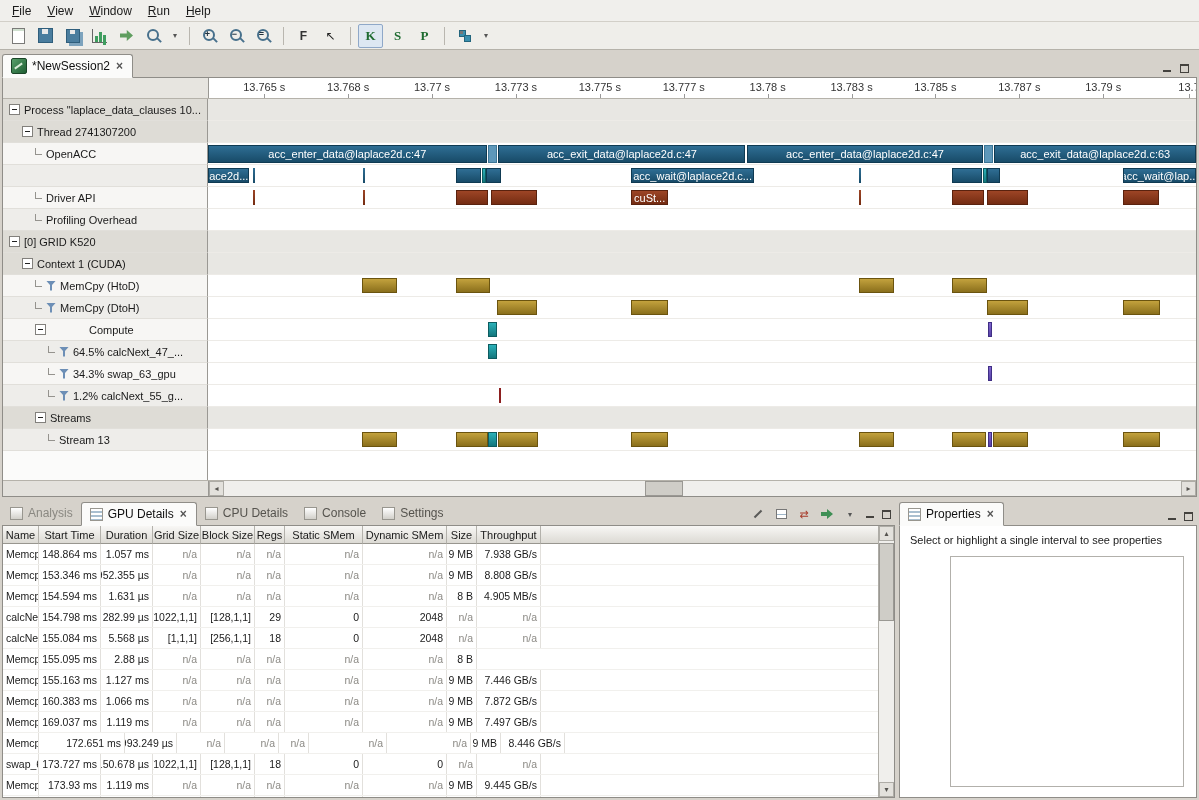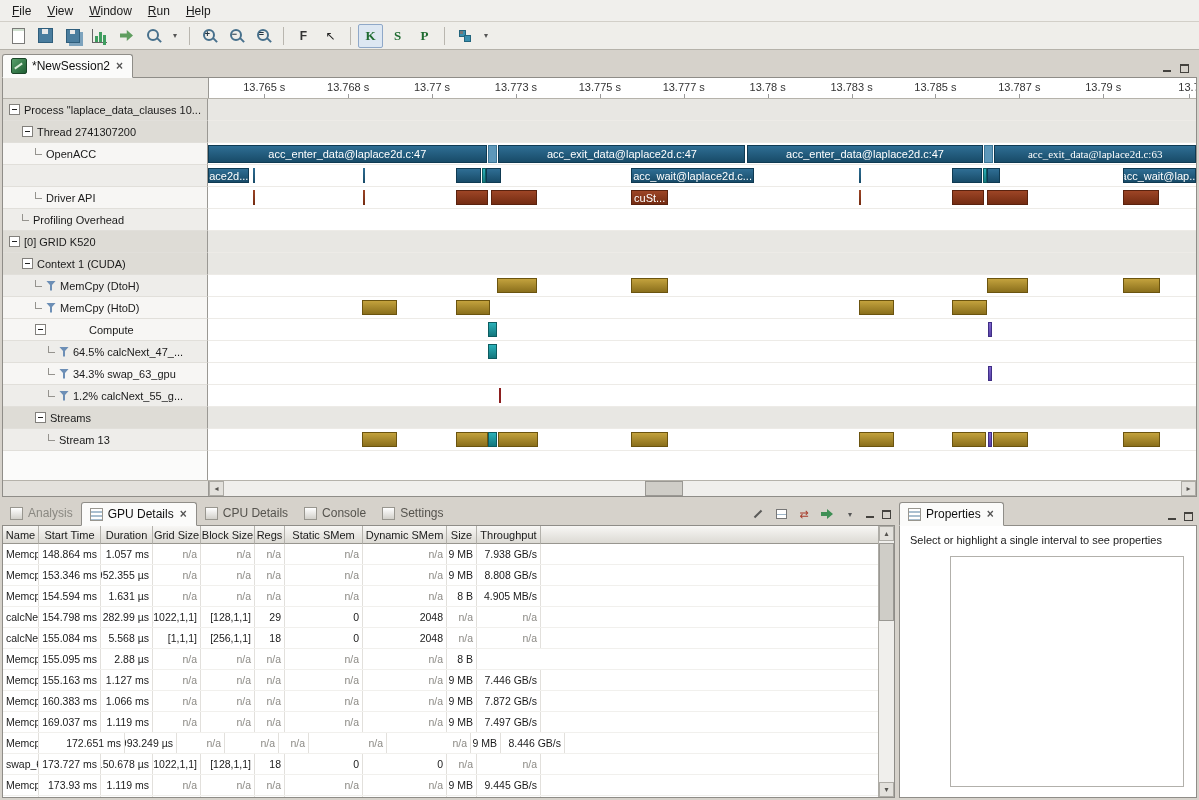--- a/index.html
+++ b/index.html
@@ -268,21 +268,21 @@
         <div class="rlabel" style="padding-left: 32px;">
           <span class="lmark"></span>
           <span>OpenACC</span>
         </div>
         <div class="rtrack tall">
           <div class="bar c-acc" style="left: 0%; width: 28.2%;">acc_enter_data@laplace2d.c:47</div>
           <div class="bar c-accl" style="left: 28.3%; width: 1%;"></div>
           <div class="bar c-acc" style="left: 29.4%; width: 25%;">acc_exit_data@laplace2d.c:47</div>
           <div class="bar c-acc" style="left: 54.6%; width: 23.8%;">acc_enter_data@laplace2d.c:47</div>
           <div class="bar c-accl" style="left: 78.5%; width: 1%;"></div>
-          <div class="bar c-acc" style="left: 79.6%; width: 20.4%; font-family: Liberation Serif, serif;">acc_exit_data@laplace2d.c:63</div>
+          <div class="bar c-acc" style="left: 79.6%; width: 20.4%;">acc_exit_data@laplace2d.c:63</div>
         </div>
       </div>
       <div class="trow">
         <div class="rlabel alt" style="padding-left: 6px;"></div>
         <div class="rtrack">
           <div class="bar c-acc" style="left: 0%; width: 4.2%;">ace2d...</div>
           <div class="bar c-acc thin" style="left: 4.6%; width: 0.15%;"></div>
           <div class="bar c-acc thin" style="left: 15.7%; width: 0.15%;"></div>
           <div class="bar c-acc" style="left: 25.1%; width: 2.5%;"></div>
           <div class="bar c-teal" style="left: 27.7%; width: 0.4%;"></div>
@@ -306,64 +306,64 @@
           <div class="bar c-drv" style="left: 25.1%; width: 3.2%;"></div>
           <div class="bar c-drv" style="left: 28.6%; width: 4.7%;"></div>
           <div class="bar c-drv" style="left: 42.8%; width: 3.8%;">cuSt...</div>
           <div class="bar c-drv thin" style="left: 65.9%; width: 0.15%;"></div>
           <div class="bar c-drv" style="left: 75.3%; width: 3.2%;"></div>
           <div class="bar c-drv" style="left: 78.8%; width: 4.2%;"></div>
           <div class="bar c-drv" style="left: 92.6%; width: 3.7%;"></div>
         </div>
       </div>
       <div class="trow">
-        <div class="rlabel alt" style="padding-left: 19px;">
+        <div class="rlabel alt" style="padding-left: 32px;">
           <span class="lmark"></span>
           <span>Profiling Overhead</span>
         </div>
         <div class="rtrack"></div>
       </div>
       <div class="trow">
         <div class="rlabel shade" style="padding-left: 6px;">
           <span class="expander"></span>
           <span>[0] GRID K520</span>
         </div>
         <div class="rtrack shade"></div>
       </div>
       <div class="trow">
         <div class="rlabel shade" style="padding-left: 19px;">
           <span class="expander"></span>
           <span>Context 1 (CUDA)</span>
         </div>
         <div class="rtrack shade"></div>
+      </div>
+      <div class="trow">
+        <div class="rlabel" style="padding-left: 32px;">
+          <span class="lmark"></span>
+          <span class="funnel"></span>
+          <span>MemCpy (HtoD)</span>
+        </div>
+        <div class="rtrack">
+          <div class="bar c-mem" style="left: 15.6%; width: 3.5%;"></div>
+          <div class="bar c-mem" style="left: 25.1%; width: 3.4%;"></div>
+          <div class="bar c-mem" style="left: 65.9%; width: 3.5%;"></div>
+          <div class="bar c-mem" style="left: 75.3%; width: 3.5%;"></div>
+        </div>
       </div>
       <div class="trow">
         <div class="rlabel alt" style="padding-left: 32px;">
           <span class="lmark"></span>
           <span class="funnel"></span>
           <span>MemCpy (DtoH)</span>
         </div>
         <div class="rtrack">
           <div class="bar c-mem" style="left: 29.3%; width: 4%;"></div>
           <div class="bar c-mem" style="left: 42.8%; width: 3.8%;"></div>
           <div class="bar c-mem" style="left: 78.8%; width: 4.2%;"></div>
           <div class="bar c-mem" style="left: 92.6%; width: 3.8%;"></div>
-        </div>
-      </div>
-      <div class="trow">
-        <div class="rlabel" style="padding-left: 32px;">
-          <span class="lmark"></span>
-          <span class="funnel"></span>
-          <span>MemCpy (HtoD)</span>
-        </div>
-        <div class="rtrack">
-          <div class="bar c-mem" style="left: 15.6%; width: 3.5%;"></div>
-          <div class="bar c-mem" style="left: 25.1%; width: 3.4%;"></div>
-          <div class="bar c-mem" style="left: 65.9%; width: 3.5%;"></div>
-          <div class="bar c-mem" style="left: 75.3%; width: 3.5%;"></div>
         </div>
       </div>
       <div class="trow">
         <div class="rlabel" style="padding-left: 32px; gap: 43px;">
           <span class="expander"></span>
           <span>Compute</span>
         </div>
         <div class="rtrack">
           <div class="bar c-teal" style="left: 28.3%; width: 1%;"></div>
           <div class="bar c-purple" style="left: 78.9%; width: 0.5%;"></div>

